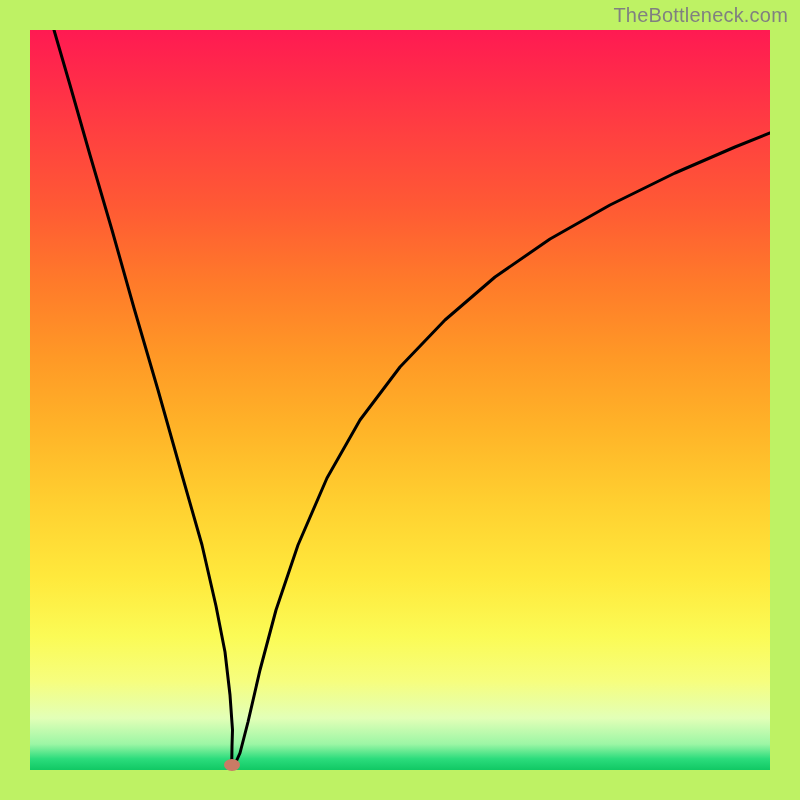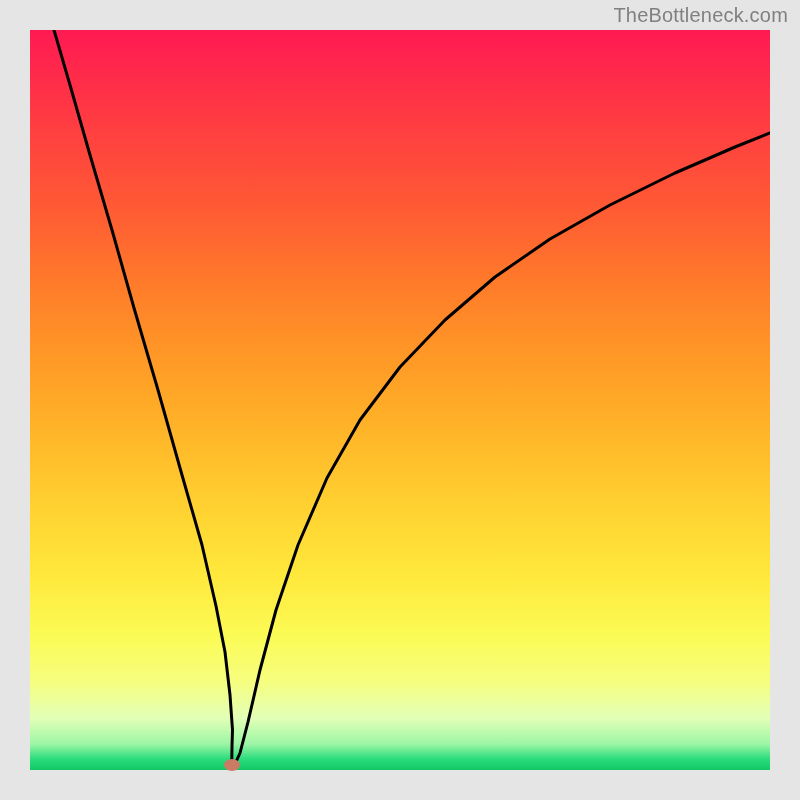--- a/index.html
+++ b/index.html
@@ -8,21 +8,21 @@
     width: 800px;
     height: 800px;
     background: #000;
     overflow: hidden;
     font-family: Arial, Helvetica, sans-serif;
   }
   .outer {
     position: relative;
     width: 800px;
     height: 800px;
-    background: #e5e5e5;
+    background: #bef264;
   }
   .plot {
     position: absolute;
     left: 30px;
     top: 30px;
     width: 740px;
     height: 740px;
     background: linear-gradient(
       to bottom,
       #ff1a52 0%,

